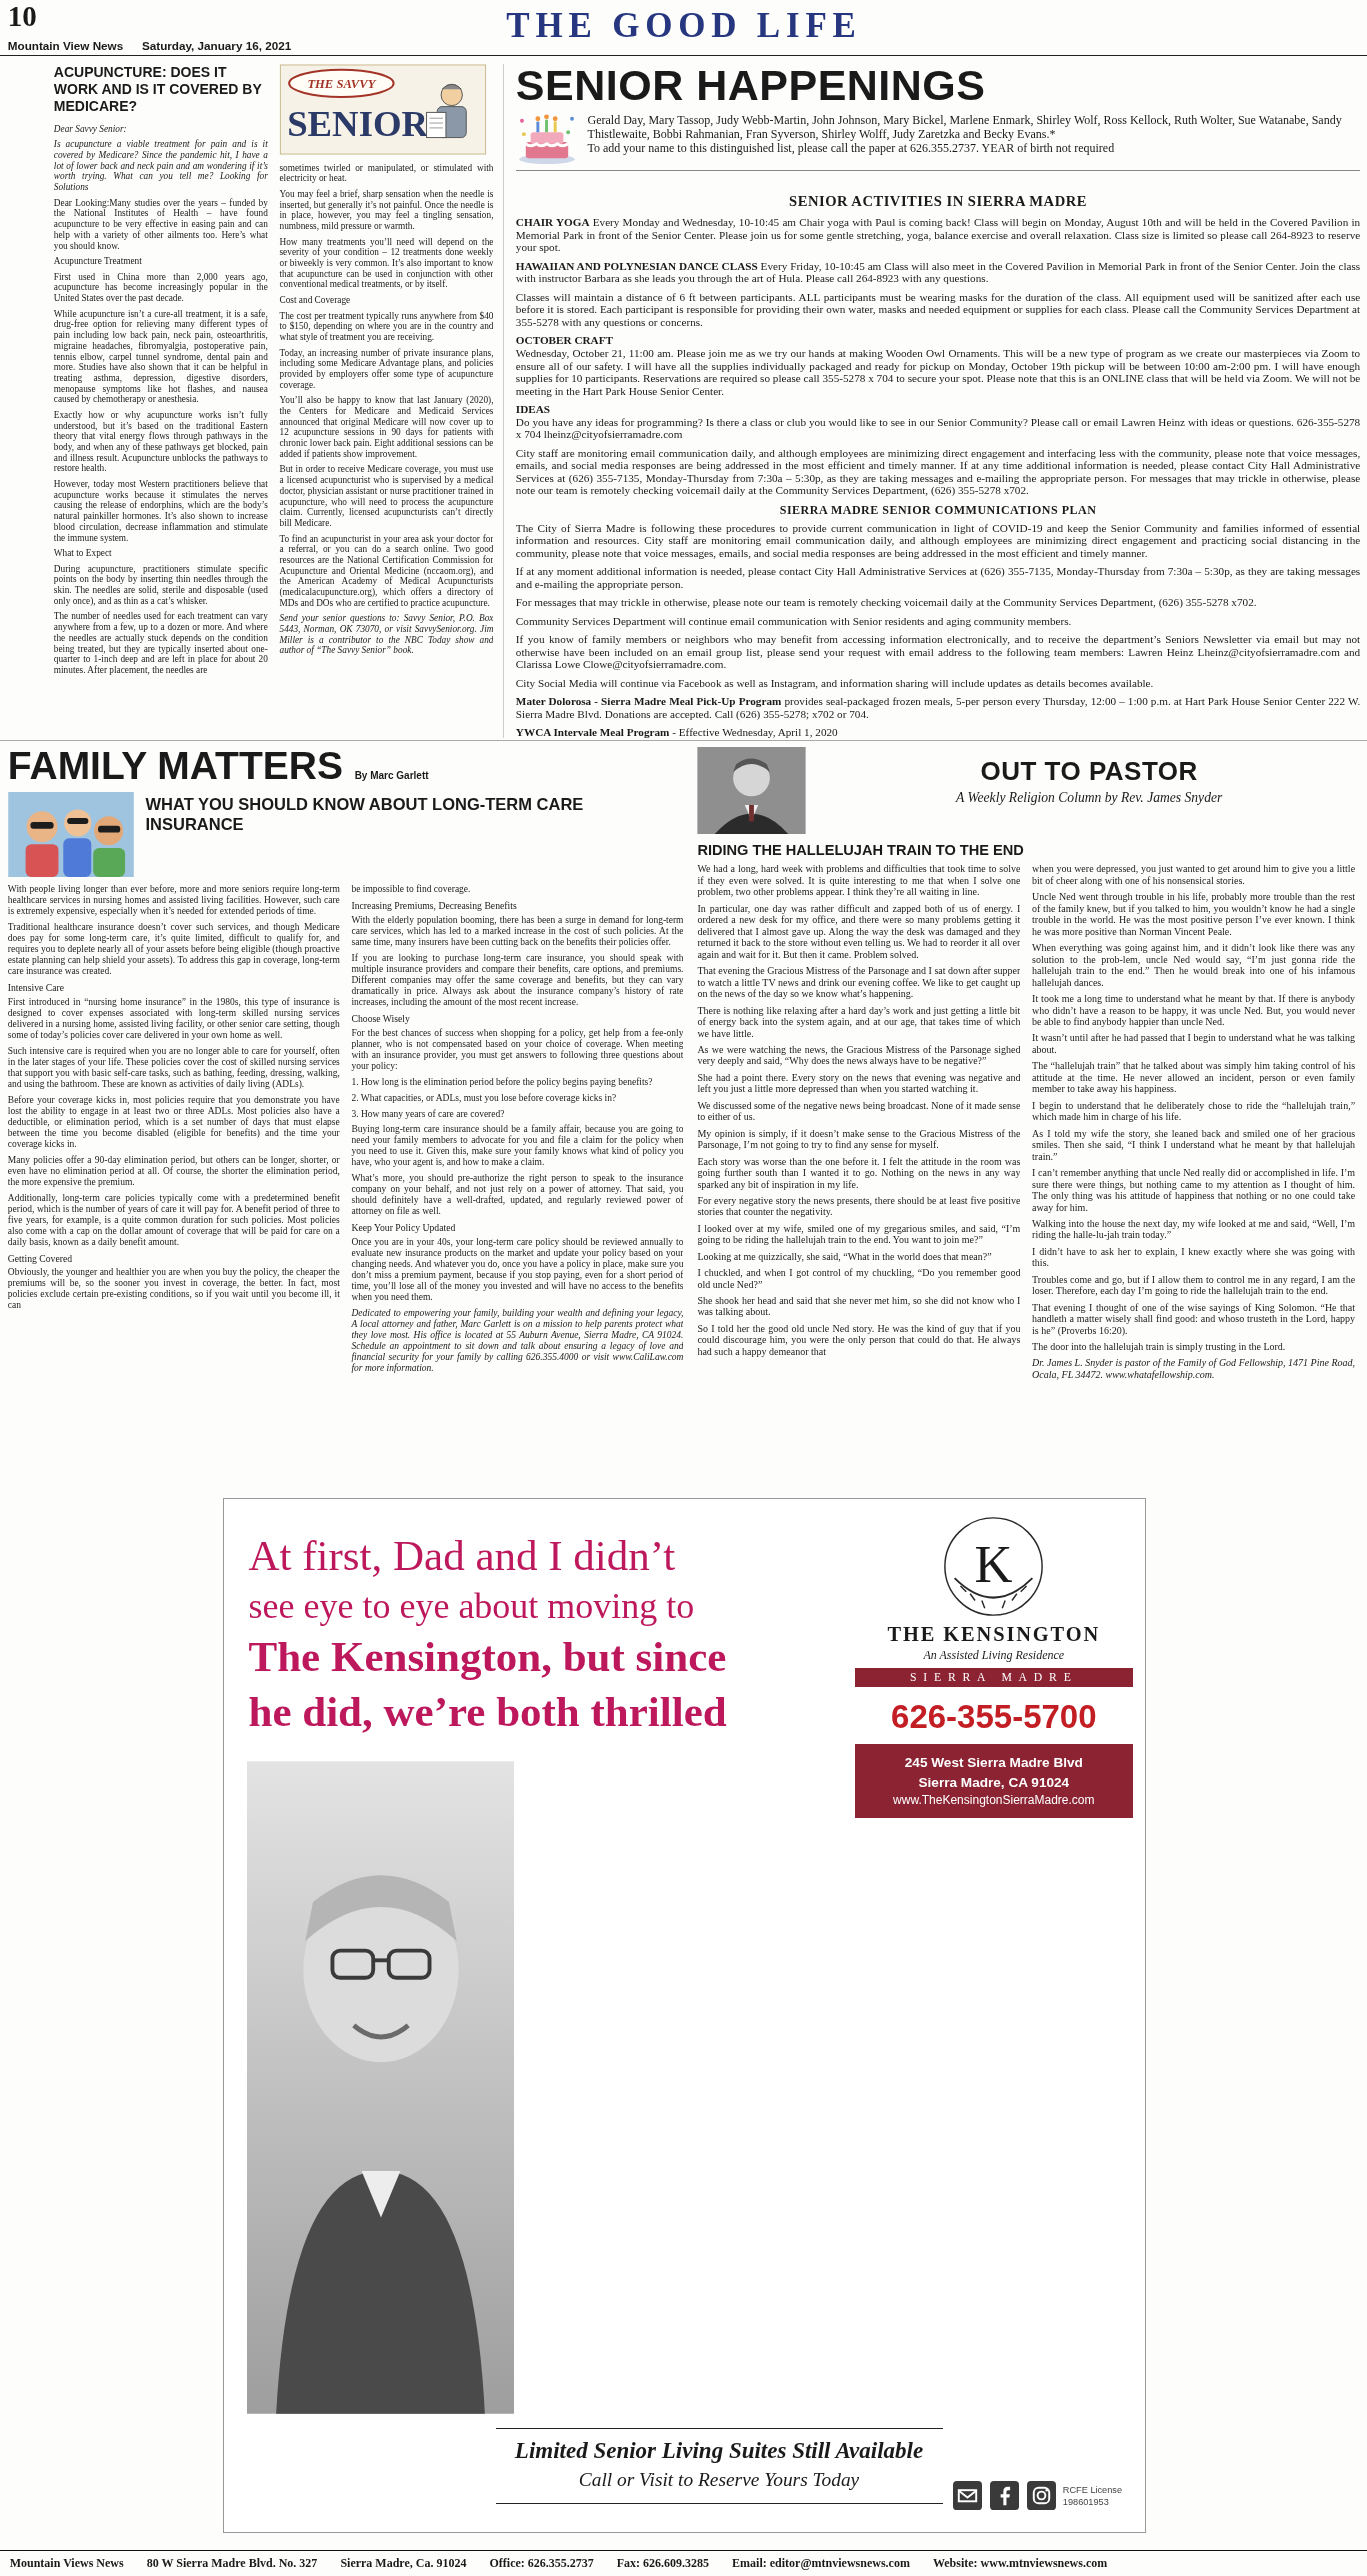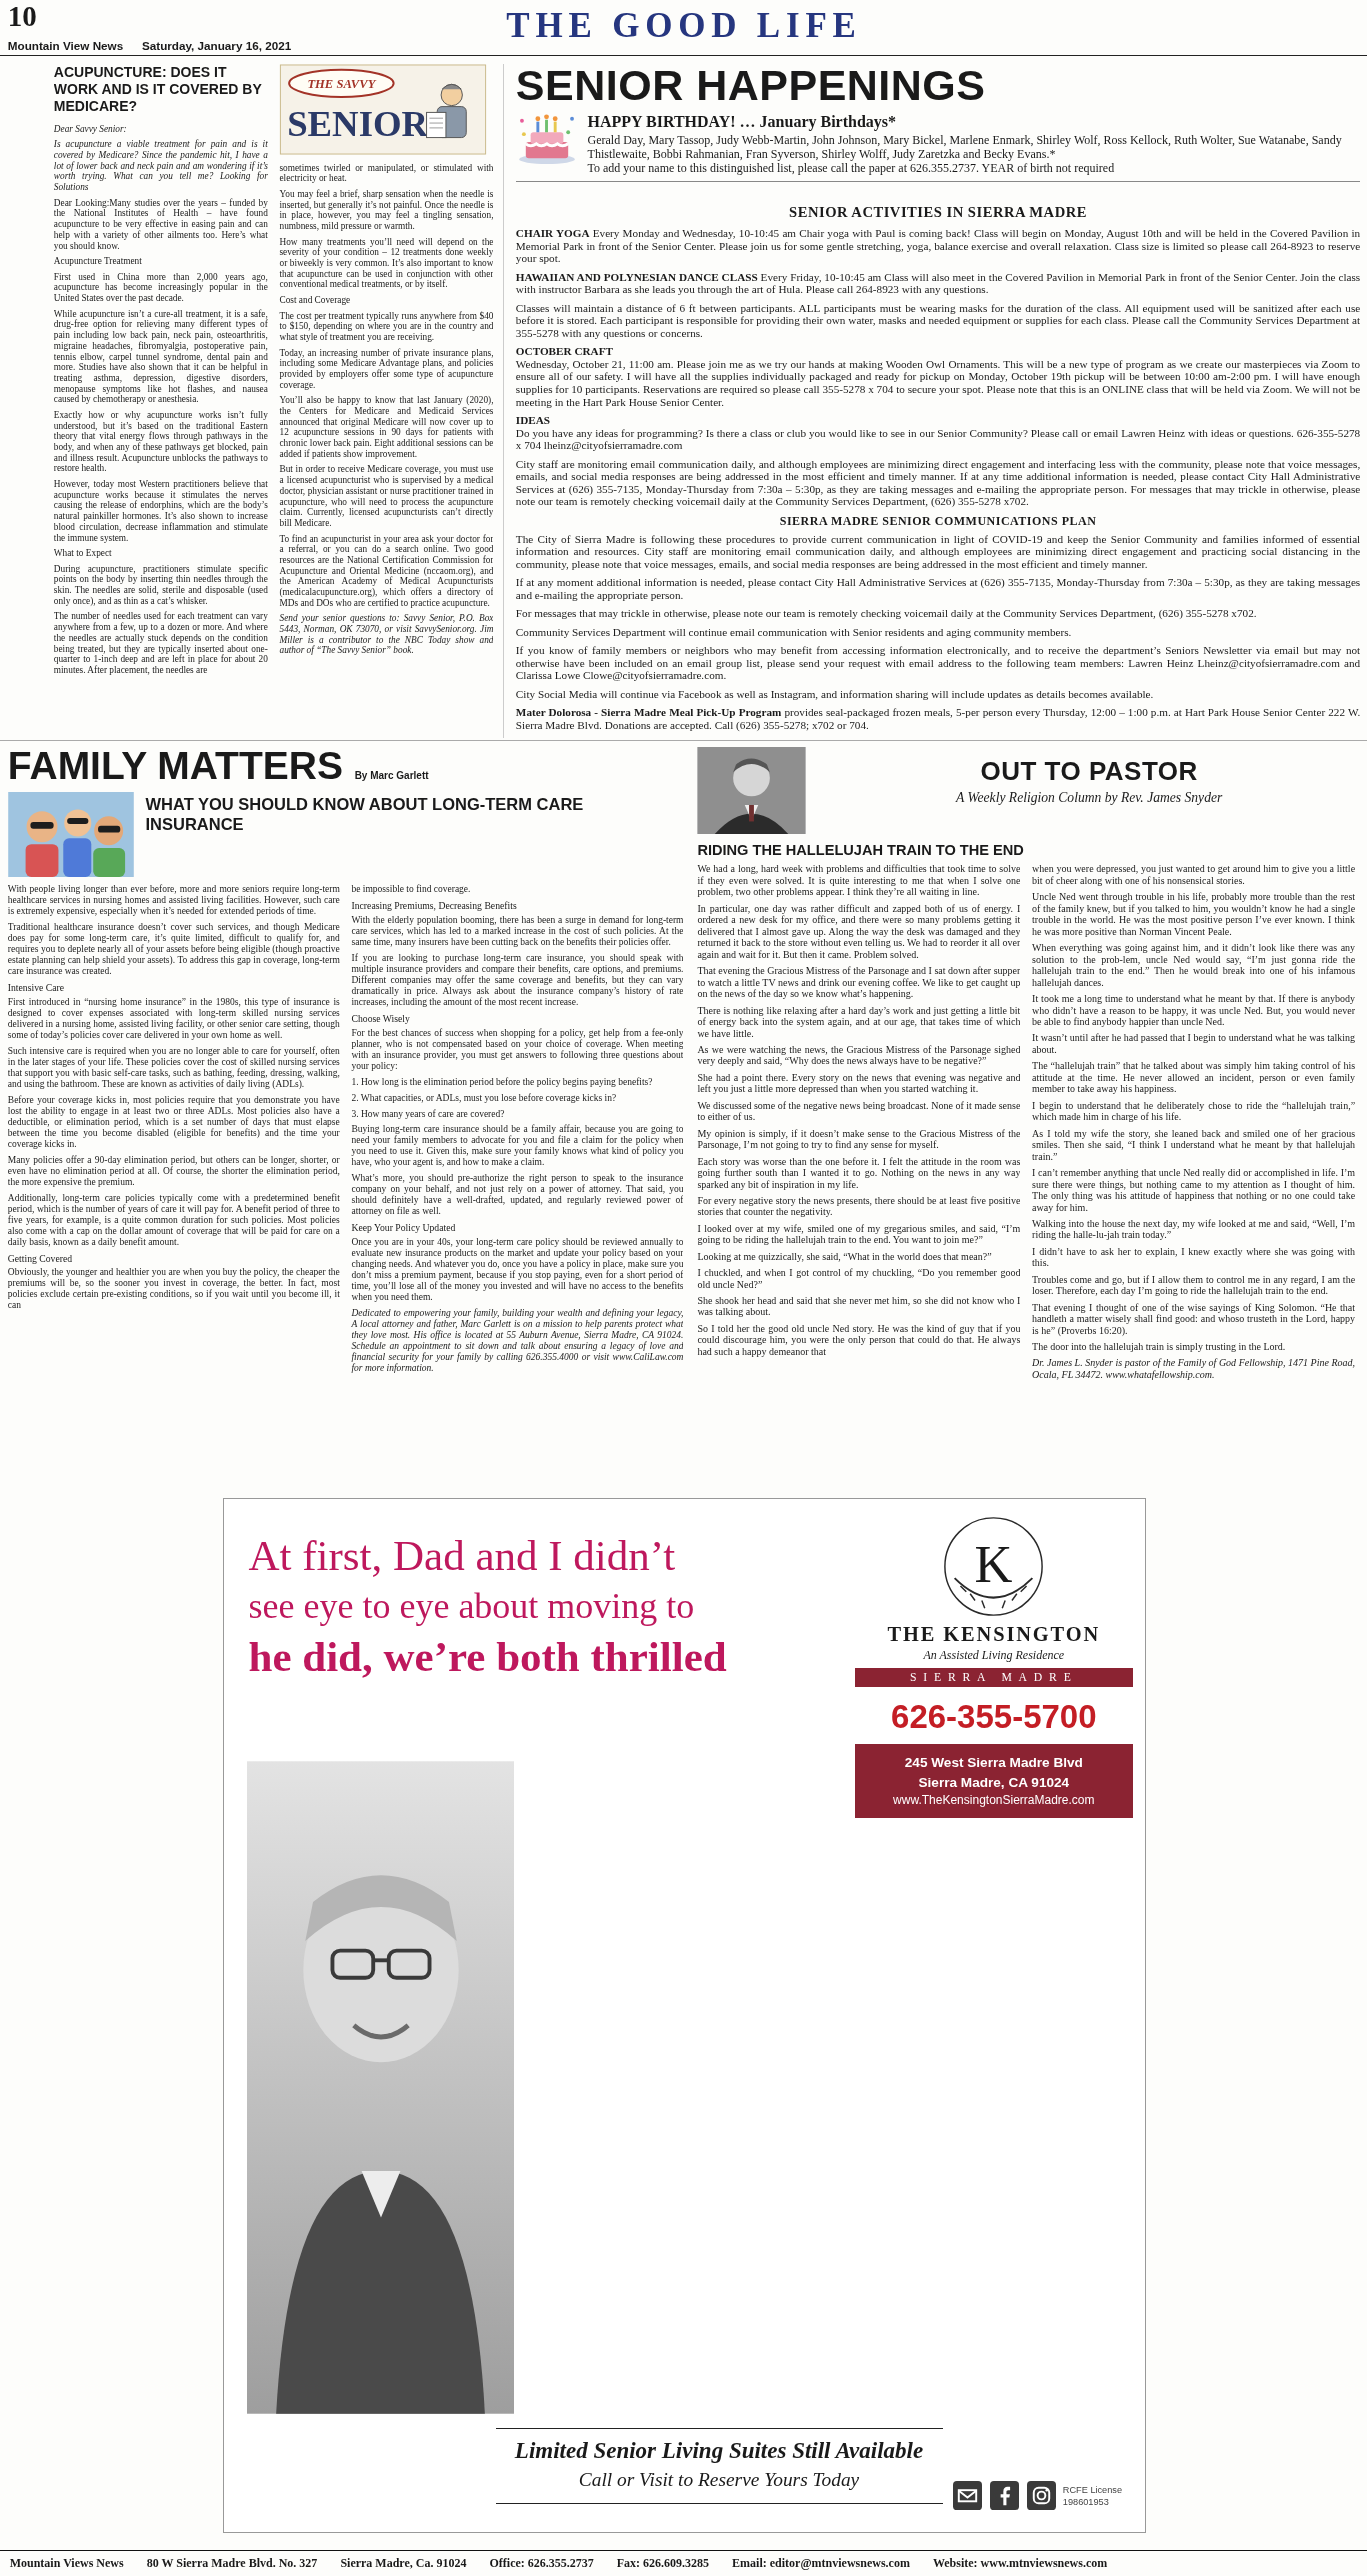--- a/index.html
+++ b/index.html
@@ -177,21 +177,20 @@
             <path d="M10 32 q5 4 11 0 q5 4 11 0 q5 4 11 0 q5 4 11 0" stroke="#fff" fill="none" stroke-width="3"></path>
             <rect x="21" y="9" width="3" height="11" fill="#5b8dd8"></rect>
             <rect x="30" y="7" width="3" height="13" fill="#6fc06f"></rect>
             <rect x="39" y="9" width="3" height="11" fill="#e8c84f"></rect>
             <circle cx="22.5" cy="6" r="2.5" fill="#f2953c"></circle>
             <circle cx="31.5" cy="4" r="2.5" fill="#f2953c"></circle>
             <circle cx="40.5" cy="6" r="2.5" fill="#f2953c"></circle>
           </svg>
         </div>
         <div class="bday-text">
-          <div class="bday-heading">HAPPY BIRTHDAY!  … January Birthdays*</div>
           <div class="bday-names">Gerald Day, Mary Tassop, Judy Webb-Martin, John Johnson, Mary Bickel, Marlene Enmark, Shirley Wolf, Ross Kellock, Ruth Wolter, Sue Watanabe, Sandy Thistlewaite, Bobbi Rahmanian, Fran Syverson, Shirley Wolff, Judy Zaretzka and Becky Evans.*</div>
           <div class="bday-note">To add your name to this distinguished list, please call the paper at 626.355.2737. YEAR of birth not required</div>
         </div>
       </div>
       <h3 class="sh-activities-heading">SENIOR ACTIVITIES IN SIERRA MADRE</h3>
       <div class="textflow">
           <div class="para"><b>CHAIR YOGA</b> Every Monday and Wednesday, 10-10:45 am Chair yoga with Paul is coming back! Class will begin on Monday, August 10th and will be held in the Covered Pavilion in Memorial Park in front of the Senior Center. Please join us for some gentle stretching, yoga, balance exercise and overall relaxation. Class size is limited so please call 264-8923 to reserve your spot.</div>
           <div class="para"><b>HAWAIIAN AND POLYNESIAN DANCE CLASS</b> Every Friday, 10-10:45 am Class will also meet in the Covered Pavilion in Memorial Park in front of the Senior Center. Join the class with instructor Barbara as she leads you through the art of Hula. Please call 264-8923 with any questions.</div>
           <div class="para">Classes will maintain a distance of 6 ft between participants. ALL participants must be wearing masks for the duration of the class. All equipment used will be sanitized after each use before it is stored. Each participant is responsible for providing their own water, masks and needed equipment or supplies for each class. Please call the Community Services Department at 355-5278 with any questions or concerns.</div>
           <div class="subhead">OCTOBER CRAFT</div>
@@ -329,20 +328,21 @@
           </div>
       </div>
     </div>
   </section>
 
   <section class="ad-wrap">
     <div class="ad">
       <div class="ad-quote">
         <div class="q-line q1">At first, Dad and I didn’t</div>
         <div class="q-line q2">see eye to eye about moving to</div>
+        <div class="q-line q3">The Kensington, but since</div>
         <div class="q-line q4">he did, we’re both thrilled</div>
       </div>
 
       <div class="ad-brand">
         <div class="k-logo">
           <svg viewBox="0 0 108 108">
             <circle cx="54" cy="54" r="50" fill="none" stroke="#2a2a2a" stroke-width="1.5"></circle>
             <path d="M14 66 q40 40 80 0" stroke="#2a2a2a" stroke-width="2" fill="none"></path>
             <path d="M20 74 l6 6 M30 82 l5 7 M42 89 l3 8 M88 74 l-6 6 M78 82 l-5 7 M66 89 l-3 8" stroke="#2a2a2a" stroke-width="1.5"></path>
             <text x="54" y="70" text-anchor="middle" font-size="54" font-family="Liberation Serif, serif" fill="#1a1a1a">K</text>

